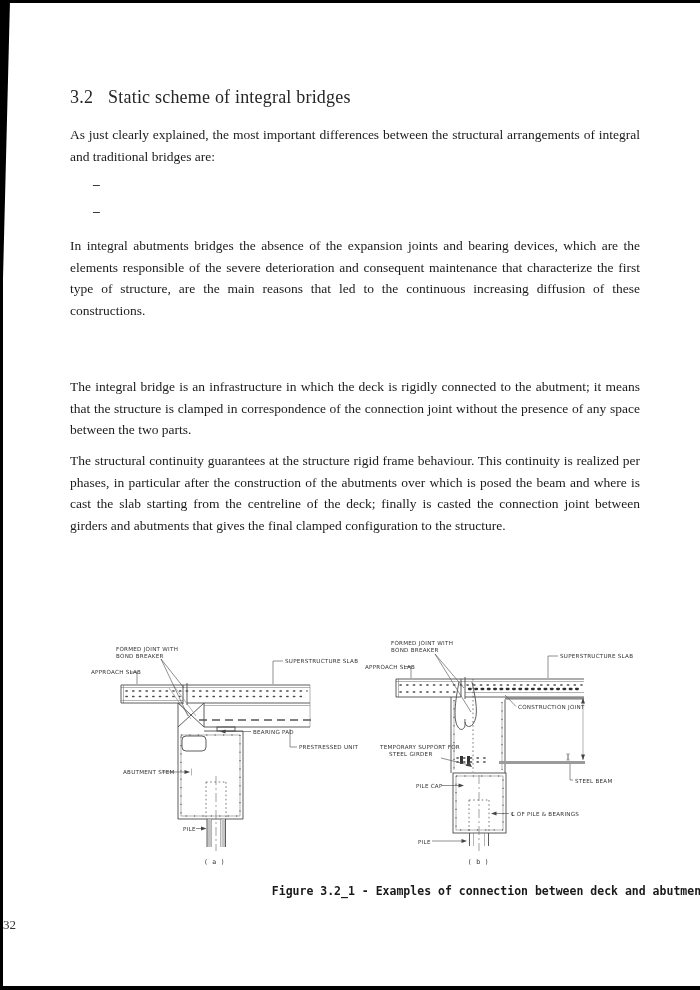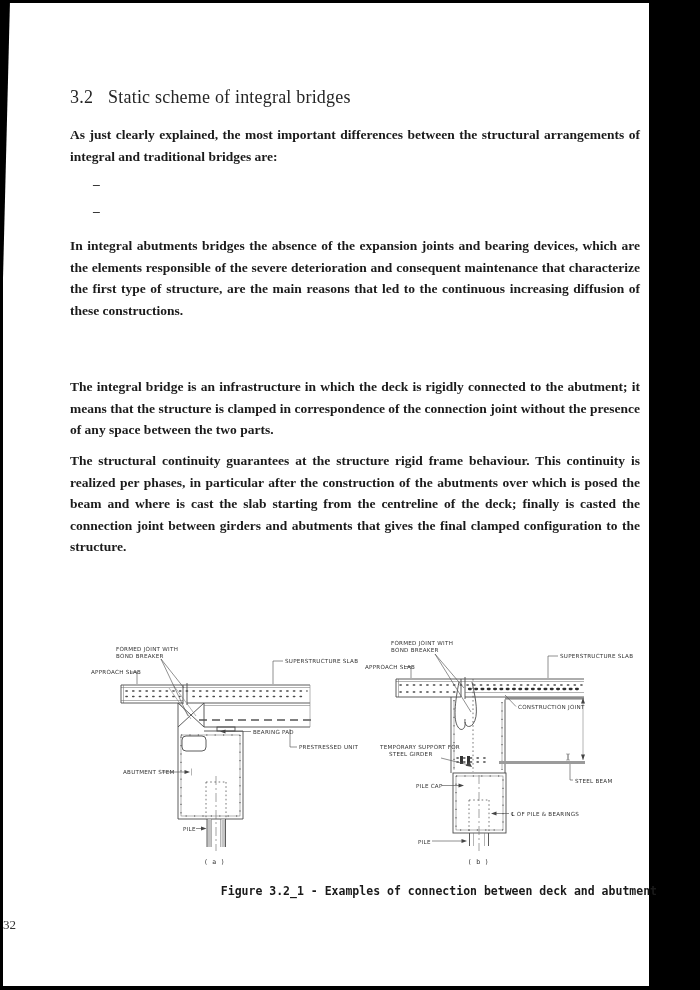--- a/index.html
+++ b/index.html
@@ -1,30 +1,30 @@
 <!DOCTYPE html>
 <html><head>
 <meta charset="utf-8">
 <style>
   html,body{margin:0;padding:0;width:700px;height:990px;background:#000;overflow:hidden}
-  .page{position:absolute;left:3px;top:3px;width:646px;height:983px;background:#fff}
+  .page{position:absolute;left:3px;top:3px;width:697px;height:983px;background:#fff}
   .scan-wedge{position:absolute;left:-3px;top:-3px;width:10px;height:310px;background:#000;
     clip-path:polygon(0 0,100% 0,22% 100%,0 100%)}
   .heading{position:absolute;left:67px;top:82px;width:570px;
     font:18px/24px "Liberation Serif",serif;color:#262626;letter-spacing:.2px}
   .heading .h-num{margin-right:15px}
   .tb{position:absolute;left:67px;width:570px;font:13.5px/21.5px "Liberation Serif",serif;
     color:#1b1b1b;text-align:justify;margin:0}
   .p1{top:121px}.p2{top:232px}.p3{top:328px}.p4{top:373px}.p5{top:447px}.p6{top:557px}
   .bullets{position:absolute;left:67px;top:169px;width:570px;
     font:13.5px/23px "Liberation Serif",serif;color:#1b1b1b;font-weight:bold}
   .bullet-row{display:flex;margin-bottom:4px}
   .bullet-row .dash{width:20px;padding-left:23px;flex:none}
   .p1,.bullets,.p2 b{font-weight:bold}
-  .bold{font-weight:bold}
+  .bold{font-weight:normal}
   .fig{position:absolute;left:70px;top:629px;width:600px;height:246px}
   .caption{position:absolute;left:8px;top:881px;width:100%;text-align:right;
     font:bold 11.5px "DejaVu Sans Mono",monospace;color:#1a1a1a}
   .pagenum{position:absolute;left:0;top:914px;width:100%;text-align:left;
     font:13px "Liberation Serif",serif;color:#333}
   
   .ln{stroke:#4a4a4a;stroke-width:.9;fill:none}
   .lnt{stroke:#757575;stroke-width:.55;fill:none}
   .dots{stroke:#4a4a4a;stroke-width:1.6;stroke-dasharray:1.2 5.5;fill:none;stroke-linecap:round}
   .dots2{stroke:#2e2e2e;stroke-width:2.3;stroke-dasharray:1.7 4.6;fill:none;stroke-linecap:round}

